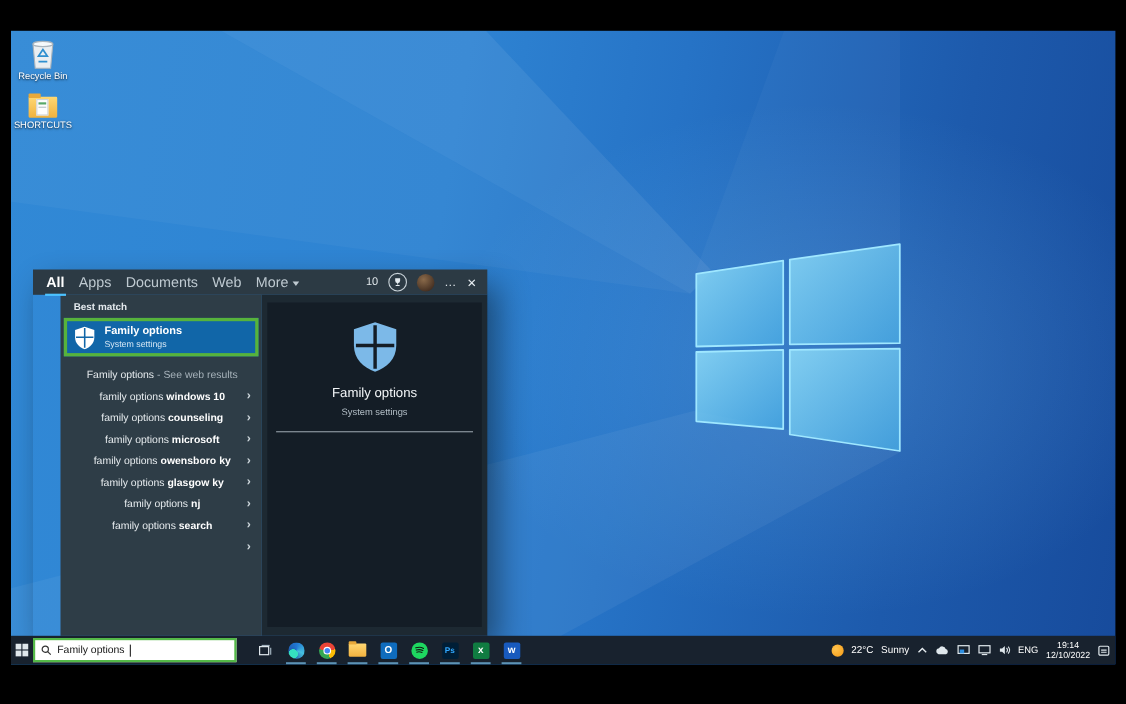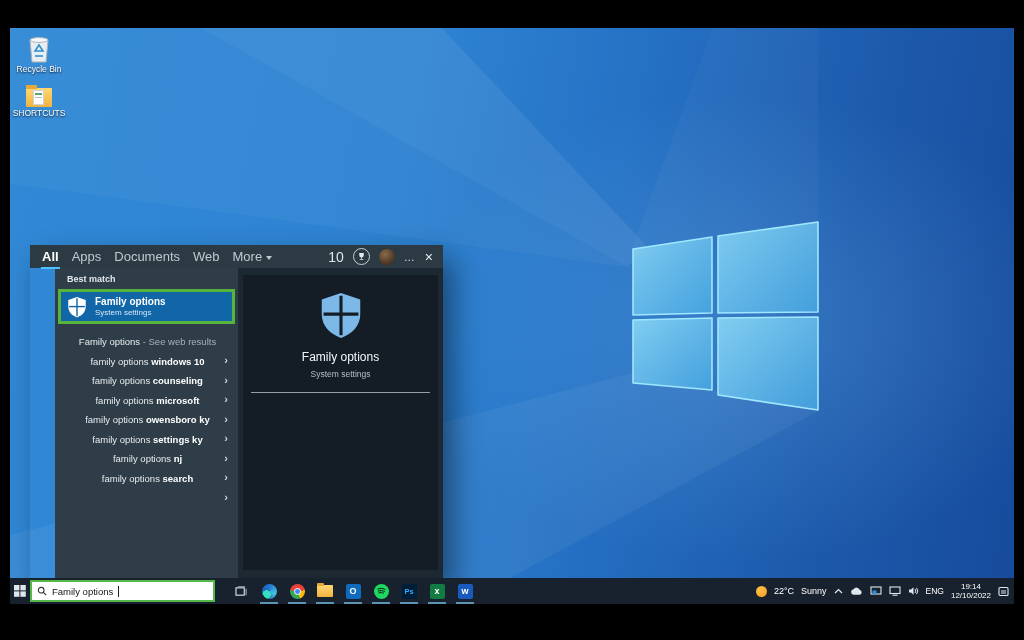--- a/index.html
+++ b/index.html
@@ -28,21 +28,21 @@
   
   .panel{position:absolute;left:20px;top:217px;width:413px;height:333px;display:flex;flex-direction:column;
          box-shadow:10px 14px 28px rgba(0,0,0,.45);font-size:10px;color:#e9eef1;}
   .tabsbar{height:23px;background:#2c3a44;display:flex;align-items:center;padding:0 10px 0 12px;gap:13px;flex:none;}
   .tab{position:relative;color:#bfcad1;font-size:13px;cursor:pointer;padding:3px 0;}
   .tab.active{color:#fff;font-weight:bold;}
   .tab.active::after{content:"";position:absolute;left:-1px;right:-1px;bottom:-2px;height:2px;background:#4cc2ff;}
   .tab .dd{display:inline-block;width:0;height:0;border-left:3px solid transparent;border-right:3px solid transparent;
            border-top:4px solid #bfcad1;margin-left:4px;vertical-align:1px;}
   .tabs-right{margin-left:auto;display:flex;align-items:center;gap:9px;}
-  .rewards-num{font-size:14px;color:#dfe6ea;}
+  .rewards-num{font-size:10px;color:#dfe6ea;}
   .trophy-circ{width:15px;height:15px;border:1px solid #c8d2d8;border-radius:50%;display:flex;align-items:center;justify-content:center;}
   .avatar{width:16px;height:16px;border-radius:50%;background:radial-gradient(circle at 38% 32%,#8a6a4a,#4a3425 70%,#2b1d14);}
   .ellipsis{font-size:11px;letter-spacing:1px;color:#dfe6ea;line-height:6px;}
   .close-x{font-size:14px;color:#e8eef2;line-height:12px;}
   .panel-body{flex:1;display:flex;min-height:0;padding-left:25px;}
   .col-left{width:183px;background:#2e3d47;flex:none;display:flex;flex-direction:column;}
   .sec-label{font-size:9px;font-weight:bold;color:#e3e9ed;padding:6px 12px 4px 12px;}
   .best-row{margin:1px 3px 4px 3px;border:3px solid #57b33c;background:#1166a8;height:29px;
             display:flex;align-items:center;gap:8px;padding:0 6px;cursor:pointer;}
   .best-row .t1{font-size:10px;font-weight:bold;color:#fff;line-height:12px;}
@@ -203,21 +203,21 @@
                 <line x1="7.6" y1="7.6" x2="11" y2="11" stroke="#c6d0d6" stroke-width="1.2"></line>
               </svg>
             <span class="sug-text"><span>family options </span><span class="sfx-bold">owensboro ky</span></span>
             <span class="sug-chev">›</span>
           </div>
           <div class="sug-row">
             <svg width="10" height="10" viewBox="0 0 12 12">
                 <circle cx="5" cy="5" r="3.4" fill="none" stroke="#c6d0d6" stroke-width="1.2"></circle>
                 <line x1="7.6" y1="7.6" x2="11" y2="11" stroke="#c6d0d6" stroke-width="1.2"></line>
               </svg>
-            <span class="sug-text"><span>family options </span><span class="sfx-bold">settings ky</span></span>
+            <span class="sug-text"><span>family options </span><span class="sfx-bold">glasgow ky</span></span>
             <span class="sug-chev">›</span>
           </div>
           <div class="sug-row">
             <svg width="10" height="10" viewBox="0 0 12 12">
                 <circle cx="5" cy="5" r="3.4" fill="none" stroke="#c6d0d6" stroke-width="1.2"></circle>
                 <line x1="7.6" y1="7.6" x2="11" y2="11" stroke="#c6d0d6" stroke-width="1.2"></line>
               </svg>
             <span class="sug-text"><span>family options </span><span class="sfx-bold">nj</span></span>
             <span class="sug-chev">›</span>
           </div>

